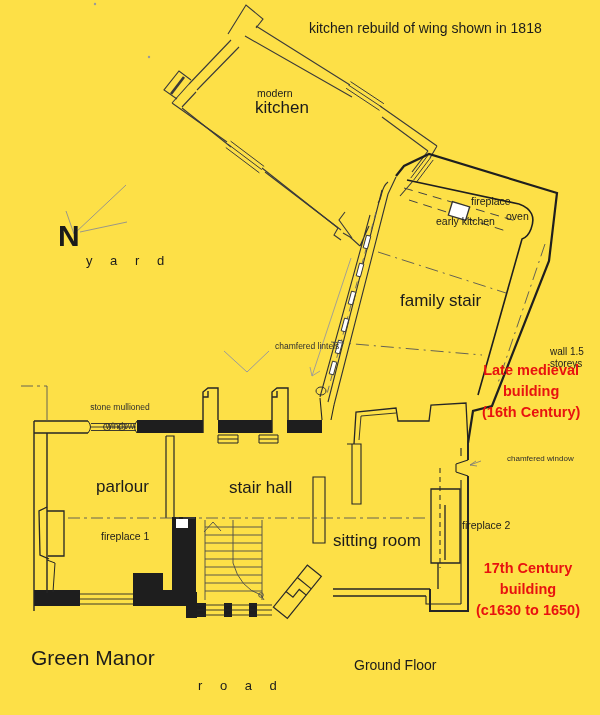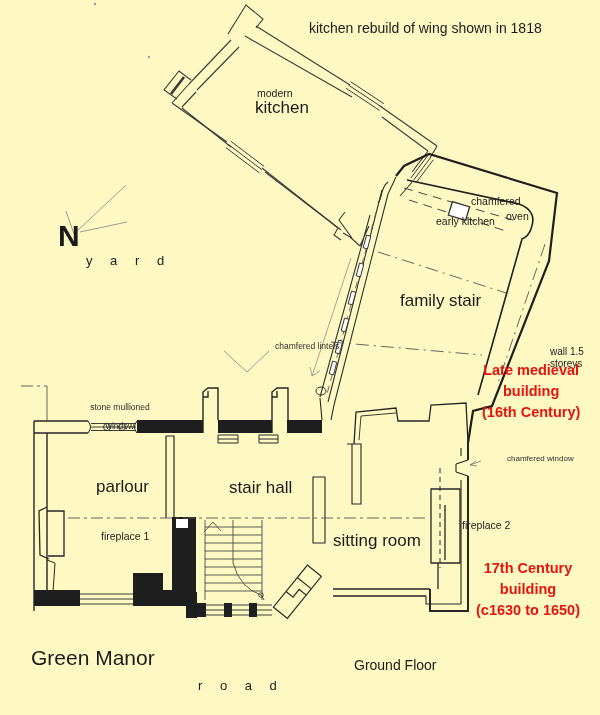--- a/index.html
+++ b/index.html
@@ -1,16 +1,16 @@
 <!DOCTYPE html>
 <html><head>
 <meta charset="utf-8">
 <style>
   html,body{margin:0;padding:0;background:#fff;}
-  .stage{position:relative;width:600px;height:715px;background:#fef9c3;overflow:hidden;
+  .stage{position:relative;width:600px;height:715px;background:#fde047;overflow:hidden;
          font-family:"Liberation Sans",sans-serif;color:#1b1b1b;}
   .plan{position:absolute;left:0;top:0;}
   .lbl{position:absolute;white-space:pre-line;color:#1b1b1b;line-height:1.15;}
   .red{font-weight:bold;line-height:21px;font-size:14.5px;text-align:center;}
   .sm{font-size:10.5px;}
   .xs{font-size:8.5px;color:#2e2e2e;}
   .room{font-size:17px;}
   #lbl-rebuild{left:309px;top:20px;font-size:14px;}
   #lbl-modern{left:257px;top:87px;}
   #lbl-kitchen{left:255px;top:98px;}
@@ -203,21 +203,21 @@
   <g fill="#9a9a9a" stroke="none">
     <circle cx="95" cy="4" r="1.2"></circle>
     <circle cx="149" cy="57" r="1.2"></circle>
   </g>
 </svg>
 
 <div class="lbl" id="lbl-rebuild">kitchen rebuild of wing shown in 1818</div>
 <div class="lbl sm" id="lbl-modern">modern</div>
 <div class="lbl room" id="lbl-kitchen">kitchen</div>
 <div class="lbl sm" id="lbl-earlykitchen">early kitchen</div>
-<div class="lbl sm" id="lbl-earlyfp">chamfered</div>
+<div class="lbl sm" id="lbl-earlyfp">fireplace</div>
 <div class="lbl sm" id="lbl-oven">oven</div>
 <div class="lbl xs" id="lbl-chamlintels">chamfered lintels</div>
 <div class="lbl room" id="lbl-family">family stair</div>
 <div class="lbl" id="lbl-wallstoreys">wall  1.5 storeys</div>
 <div class="lbl red" id="lbl-medieval" style="color: rgb(232, 18, 15);">Late medieval
 building
 (16th Century)</div>
 <div class="lbl" id="lbl-stonewin">stone mullioned
 window</div>
 <div class="lbl room" id="lbl-parlour">parlour</div>

